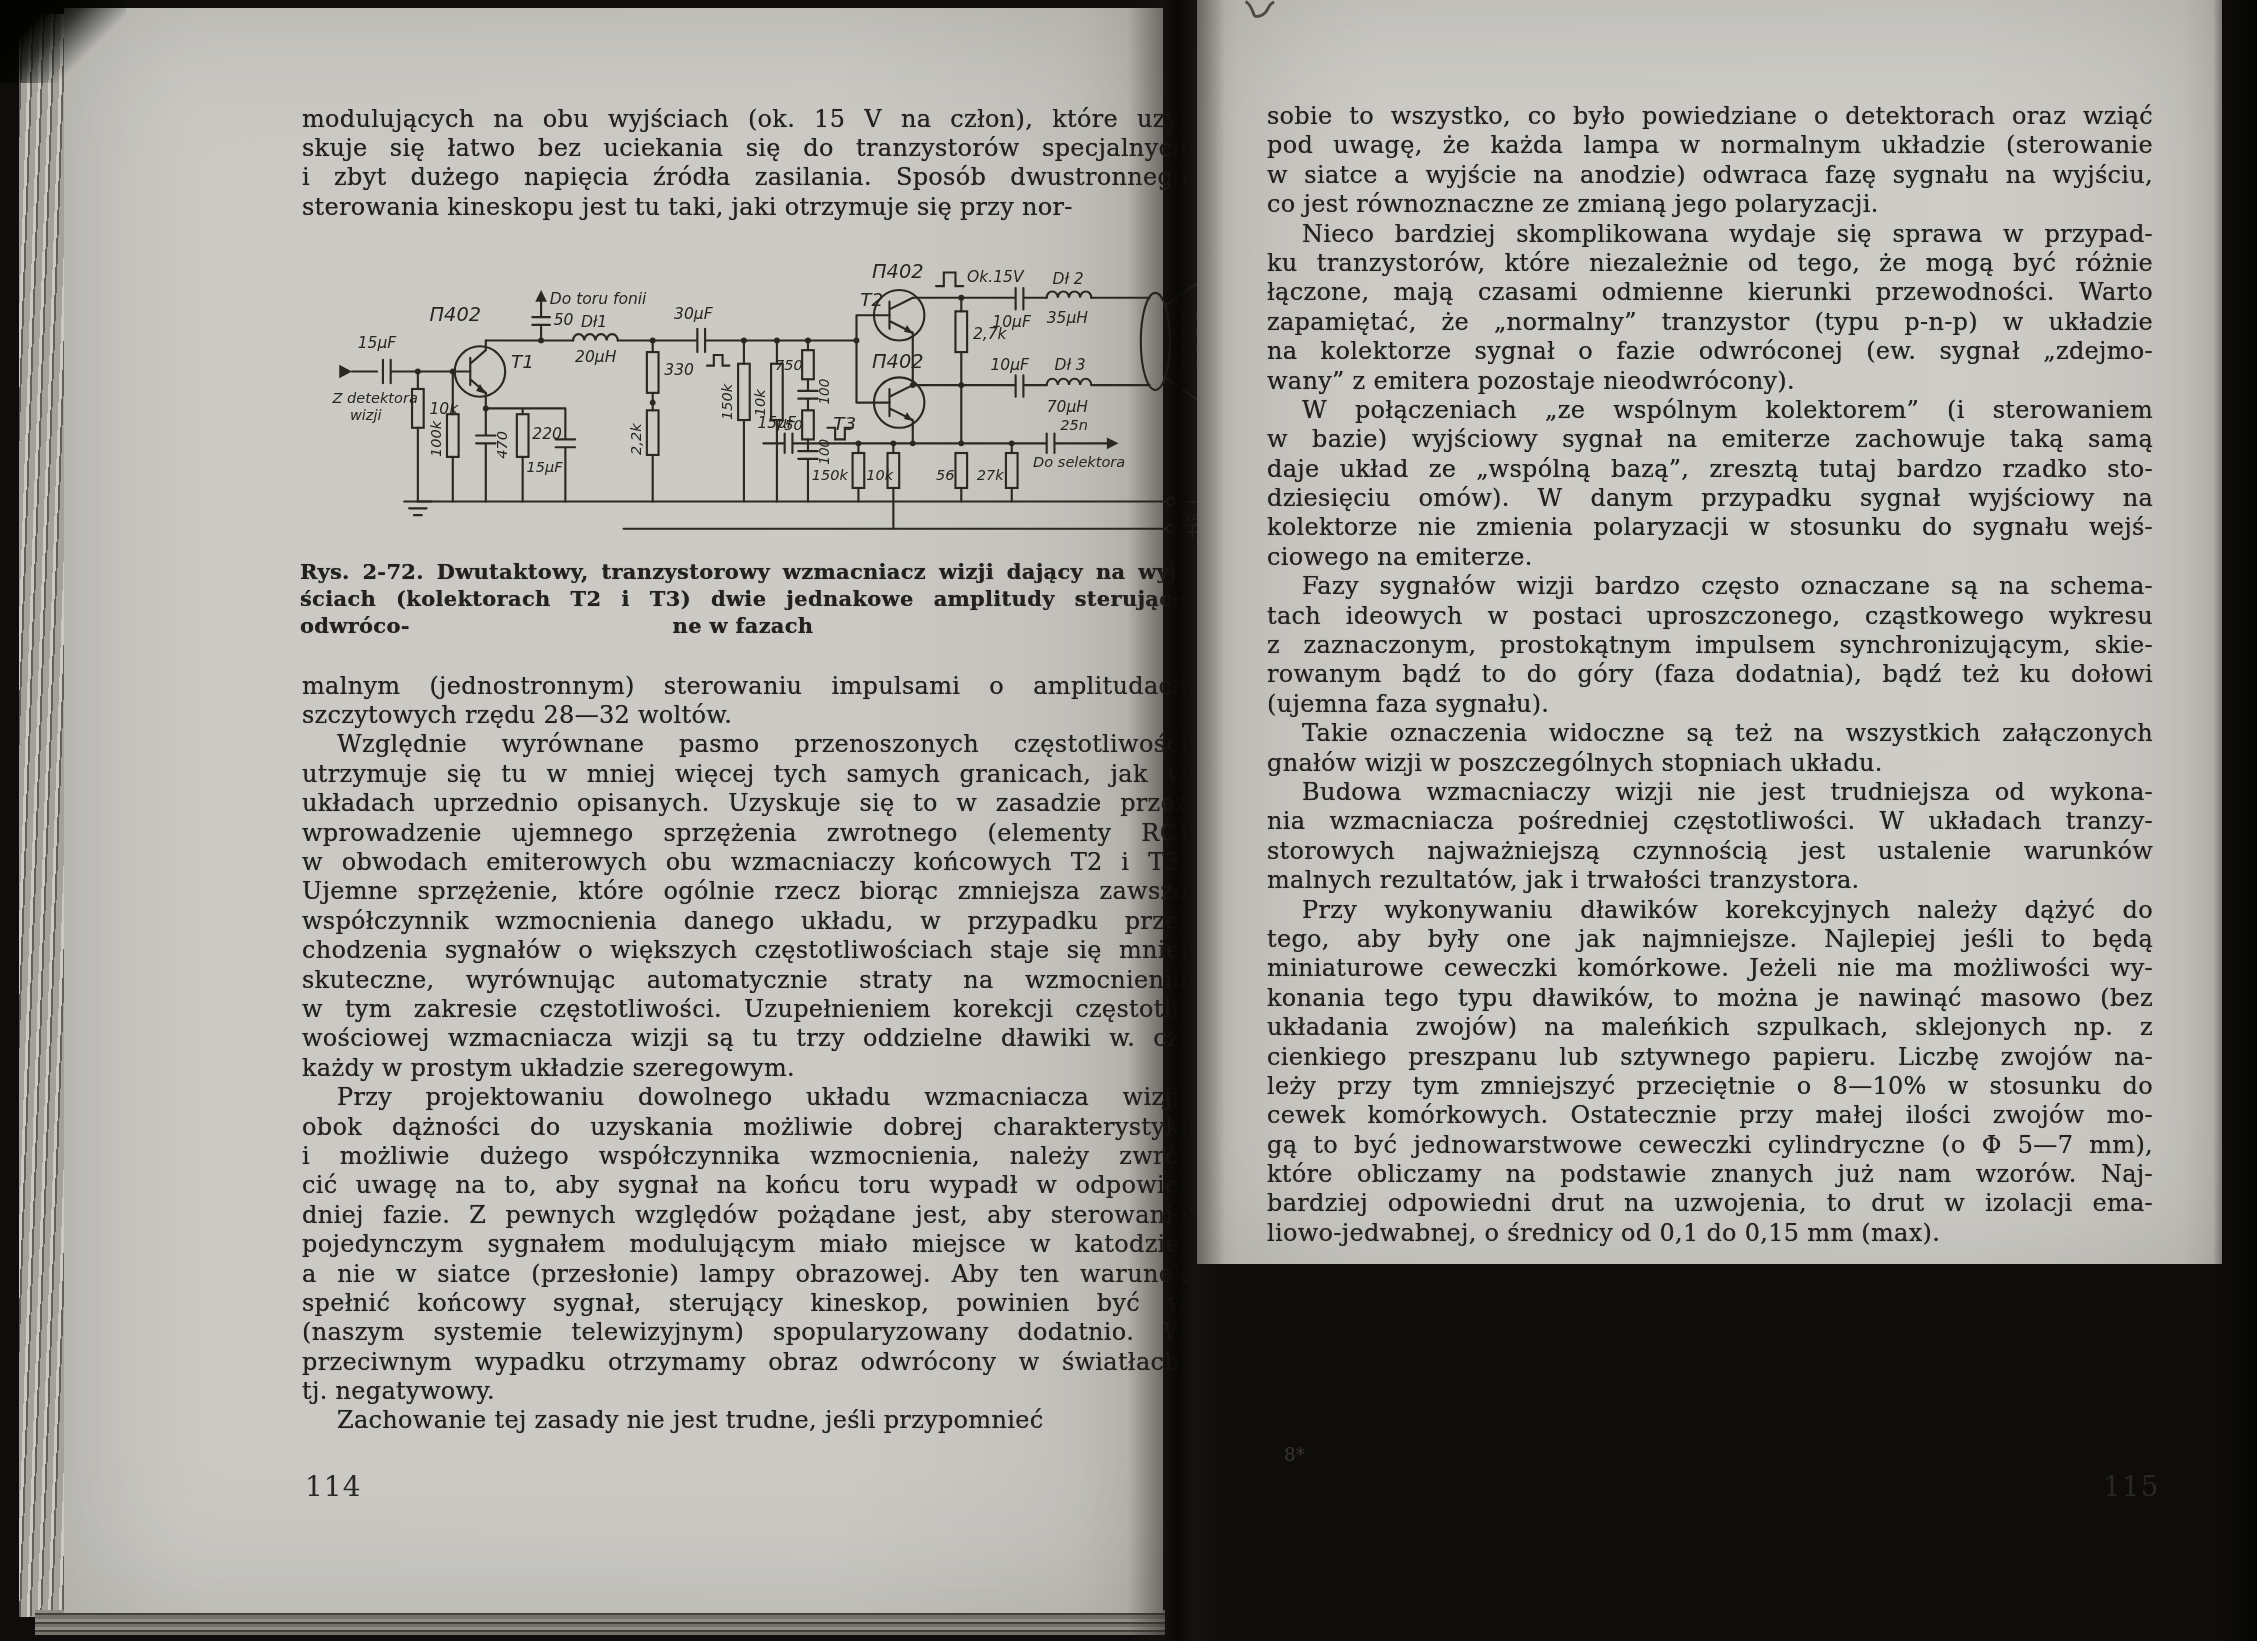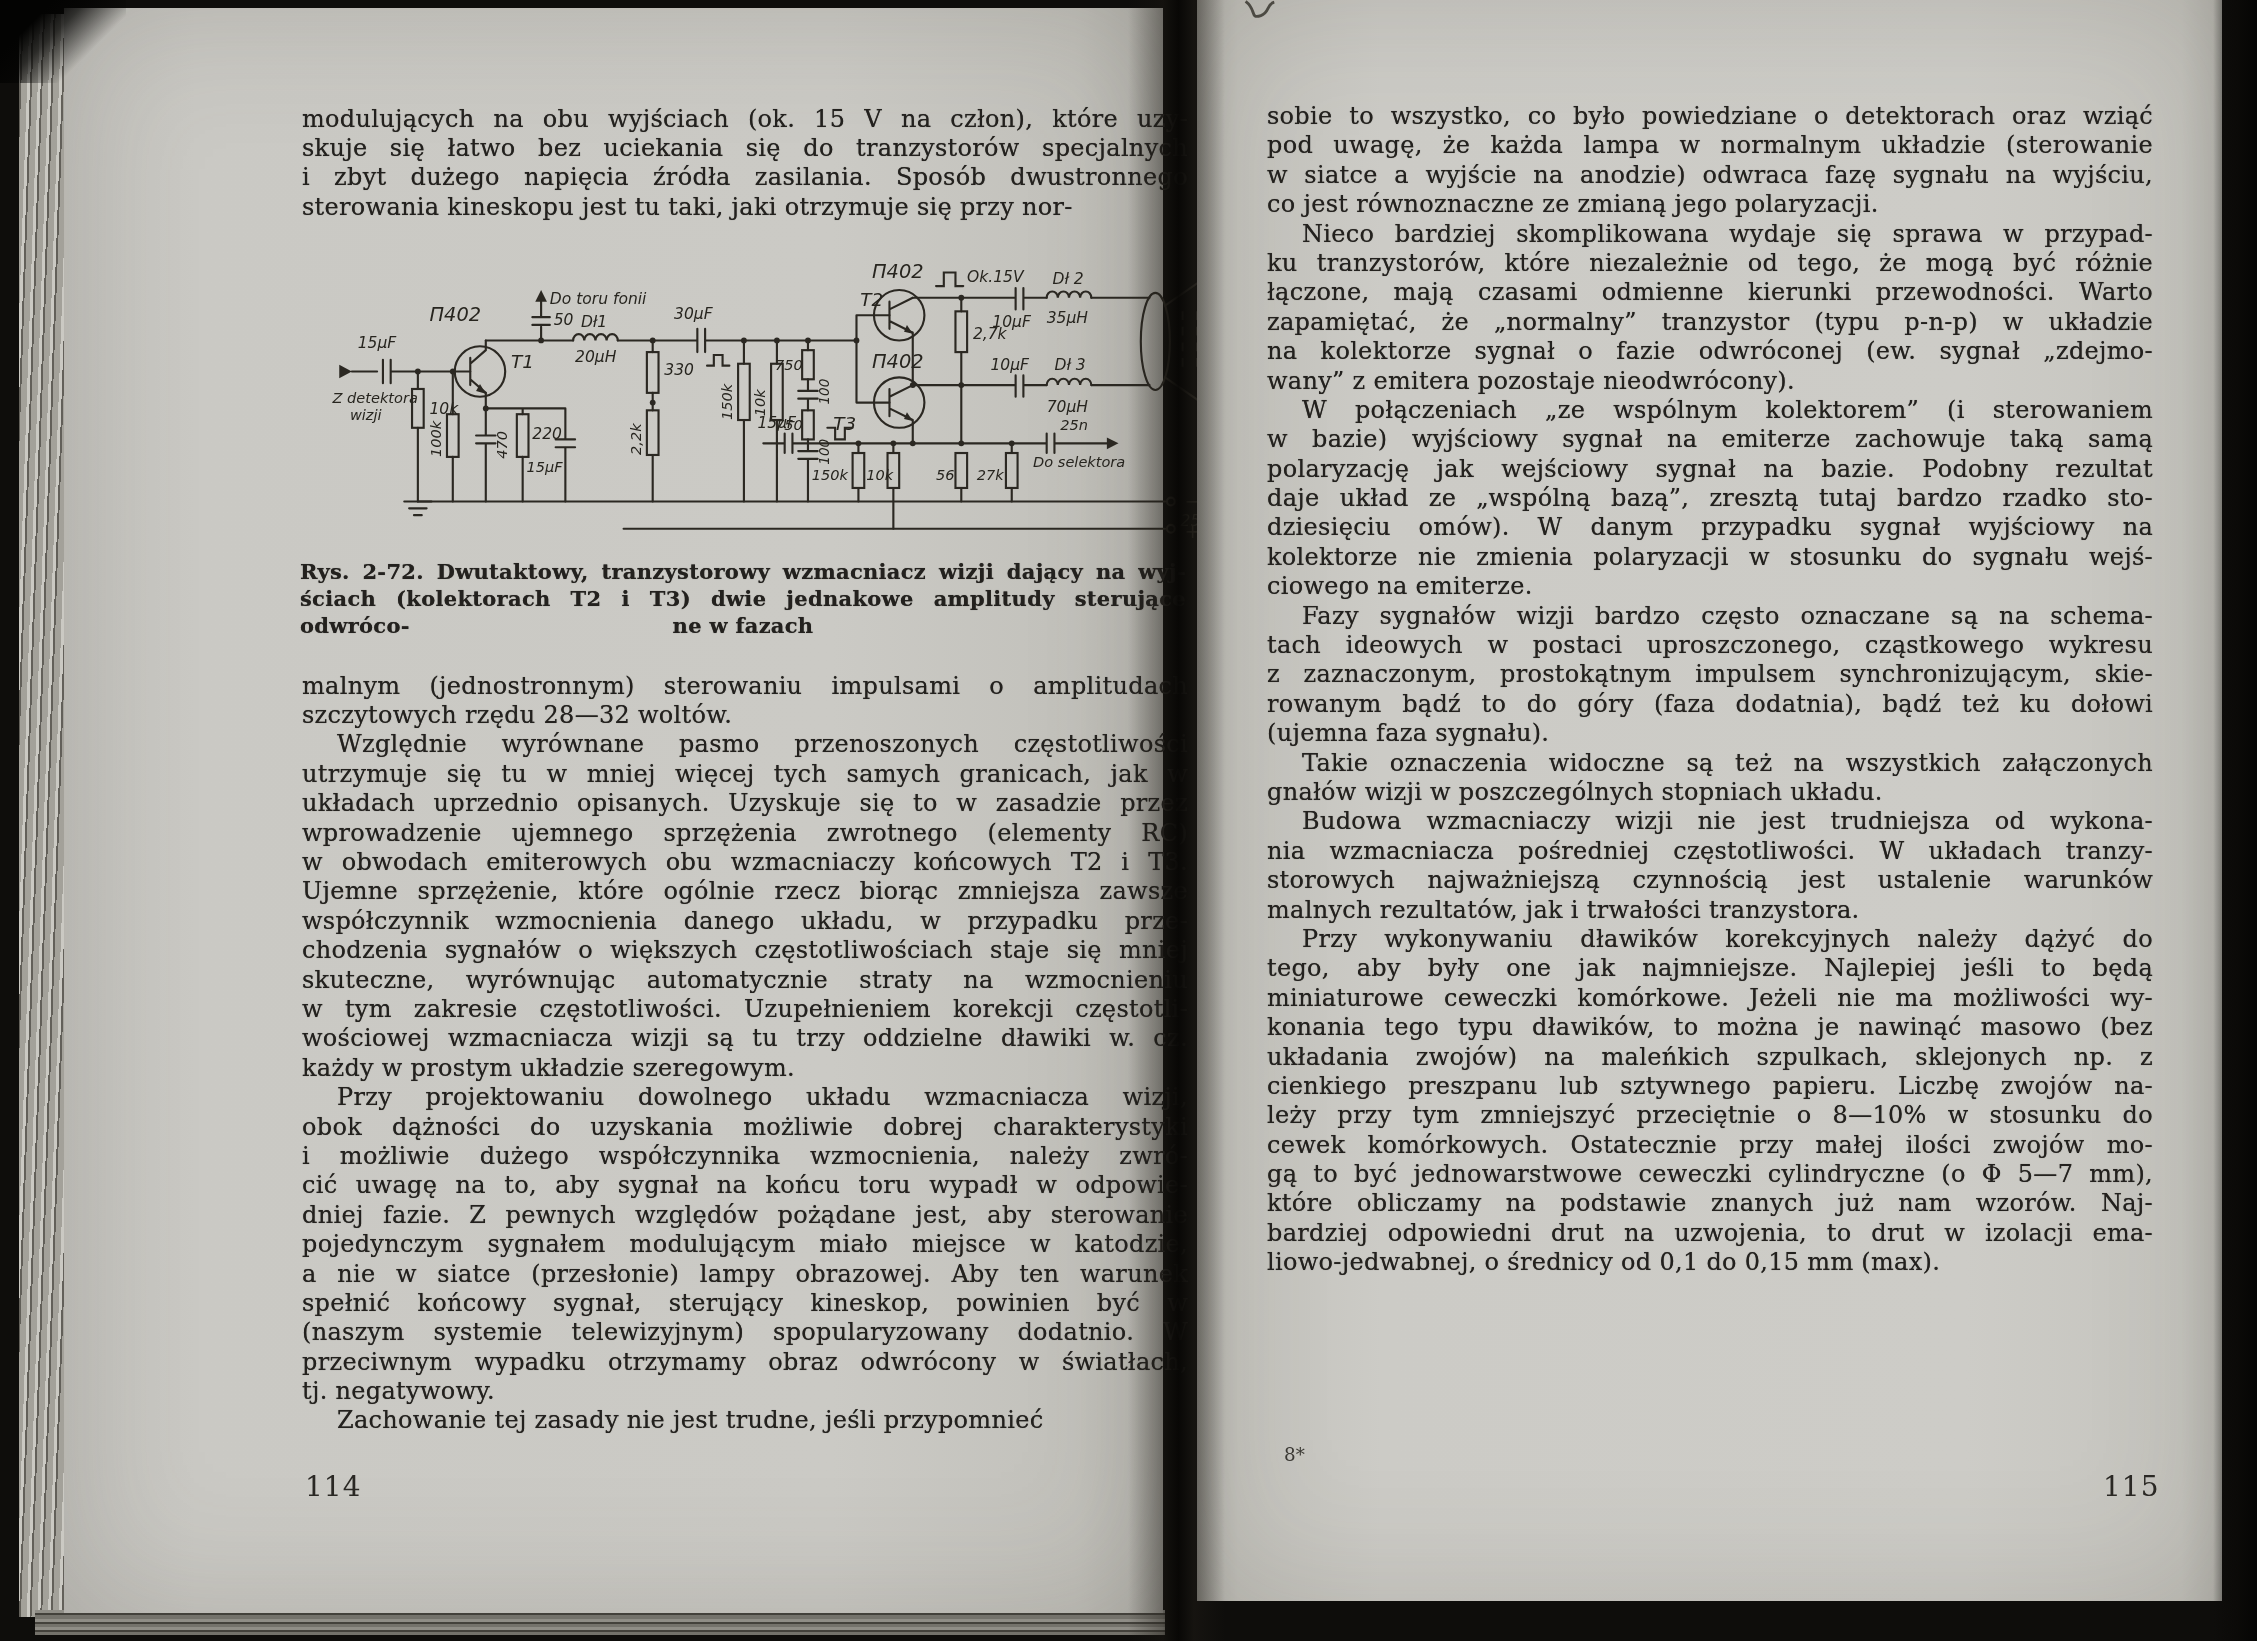--- a/index.html
+++ b/index.html
@@ -8,21 +8,21 @@
     background:#0e0d0b;
     font-family:"DejaVu Serif", serif;
   }
   .page{position:absolute;z-index:2;}
   .page-left{
     left:64px;top:7.7px;width:1099px;height:1605px;
     background:linear-gradient(90deg,#c4c3be 0%,#cac9c4 12%,#cbcac5 70%,#c2c1bb 92%,#b3b2ac 100%);
     box-shadow:inset 0 0 135px rgba(85,82,72,.22);
   }
   .page-right{
-    left:1197px;top:0;width:1025px;height:1601px;
+    left:1197px;top:0;width:1025px;height:1264px;
     background:linear-gradient(90deg,#aeada7 0%,#c3c2bc 4%,#cccbc6 18%,#cdccc7 75%,#c5c4be 96%,#b5b4ae 100%);
     box-shadow:inset 0 0 135px rgba(85,82,72,.20);
   }
   .gutter{
     position:absolute;left:1128px;top:0;width:97px;height:1641px;z-index:5;pointer-events:none;
     background:linear-gradient(90deg,rgba(20,18,15,0) 0%,rgba(28,25,20,.40) 36%,rgba(8,7,5,.90) 52%,rgba(30,27,22,.48) 68%,rgba(40,37,30,0) 100%);
   }
   .stack-left{
     position:absolute;left:19.3px;top:13.5px;width:48px;height:1603px;z-index:1;
     background:#97958e;
@@ -280,21 +280,20 @@
         <div class="tline">w siatce a wyjście na anodzie) odwraca fazę sygnału na wyjściu,</div>
         <div class="tline lastline">co jest równoznaczne ze zmianą jego polaryzacji.</div>
         <div class="tline indent">Nieco bardziej skomplikowana wydaje się sprawa w przypad-</div>
         <div class="tline">ku tranzystorów, które niezależnie od tego, że mogą być różnie</div>
         <div class="tline">łączone, mają czasami odmienne kierunki przewodności. Warto</div>
         <div class="tline">zapamiętać, że „normalny” tranzystor (typu p-n-p) w układzie</div>
         <div class="tline">na kolektorze sygnał o fazie odwróconej (ew. sygnał „zdejmo-</div>
         <div class="tline lastline">wany” z emitera pozostaje nieodwrócony).</div>
         <div class="tline indent">W połączeniach „ze wspólnym kolektorem” (i sterowaniem</div>
         <div class="tline">w bazie) wyjściowy sygnał na emiterze zachowuje taką samą</div>
-        <div class="tline">polaryzację jak wejściowy sygnał na bazie. Podobny rezultat</div>
         <div class="tline">daje układ ze „wspólną bazą”, zresztą tutaj bardzo rzadko sto-</div>
         <div class="tline">dziesięciu omów). W danym przypadku sygnał wyjściowy na</div>
         <div class="tline">kolektorze nie zmienia polaryzacji w stosunku do sygnału wejś-</div>
         <div class="tline lastline">ciowego na emiterze.</div>
         <div class="tline indent">Fazy sygnałów wizji bardzo często oznaczane są na schema-</div>
         <div class="tline">tach ideowych w postaci uproszczonego, cząstkowego wykresu</div>
         <div class="tline">z zaznaczonym, prostokątnym impulsem synchronizującym, skie-</div>
         <div class="tline">rowanym bądź to do góry (faza dodatnia), bądź też ku dołowi</div>
         <div class="tline lastline">(ujemna faza sygnału).</div>
         <div class="tline indent">Takie oznaczenia widoczne są też na wszystkich załączonych</div>

